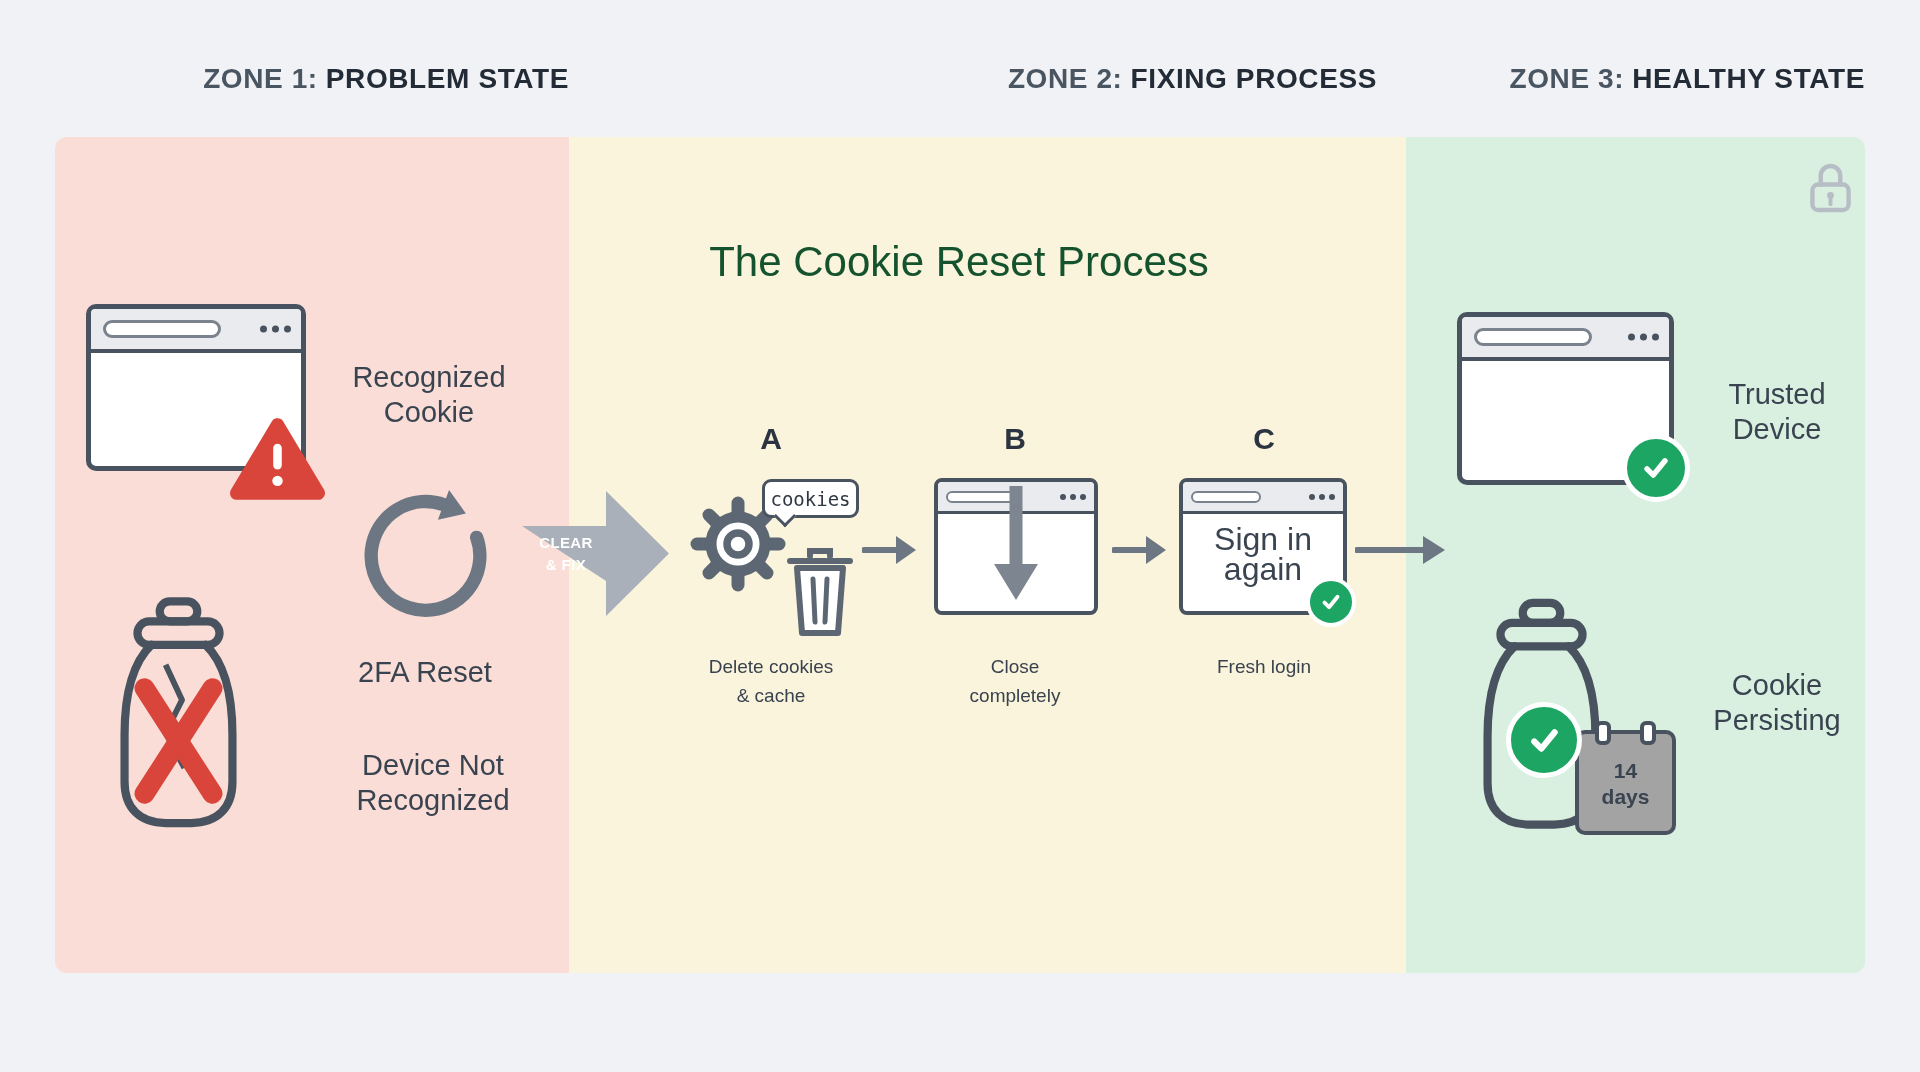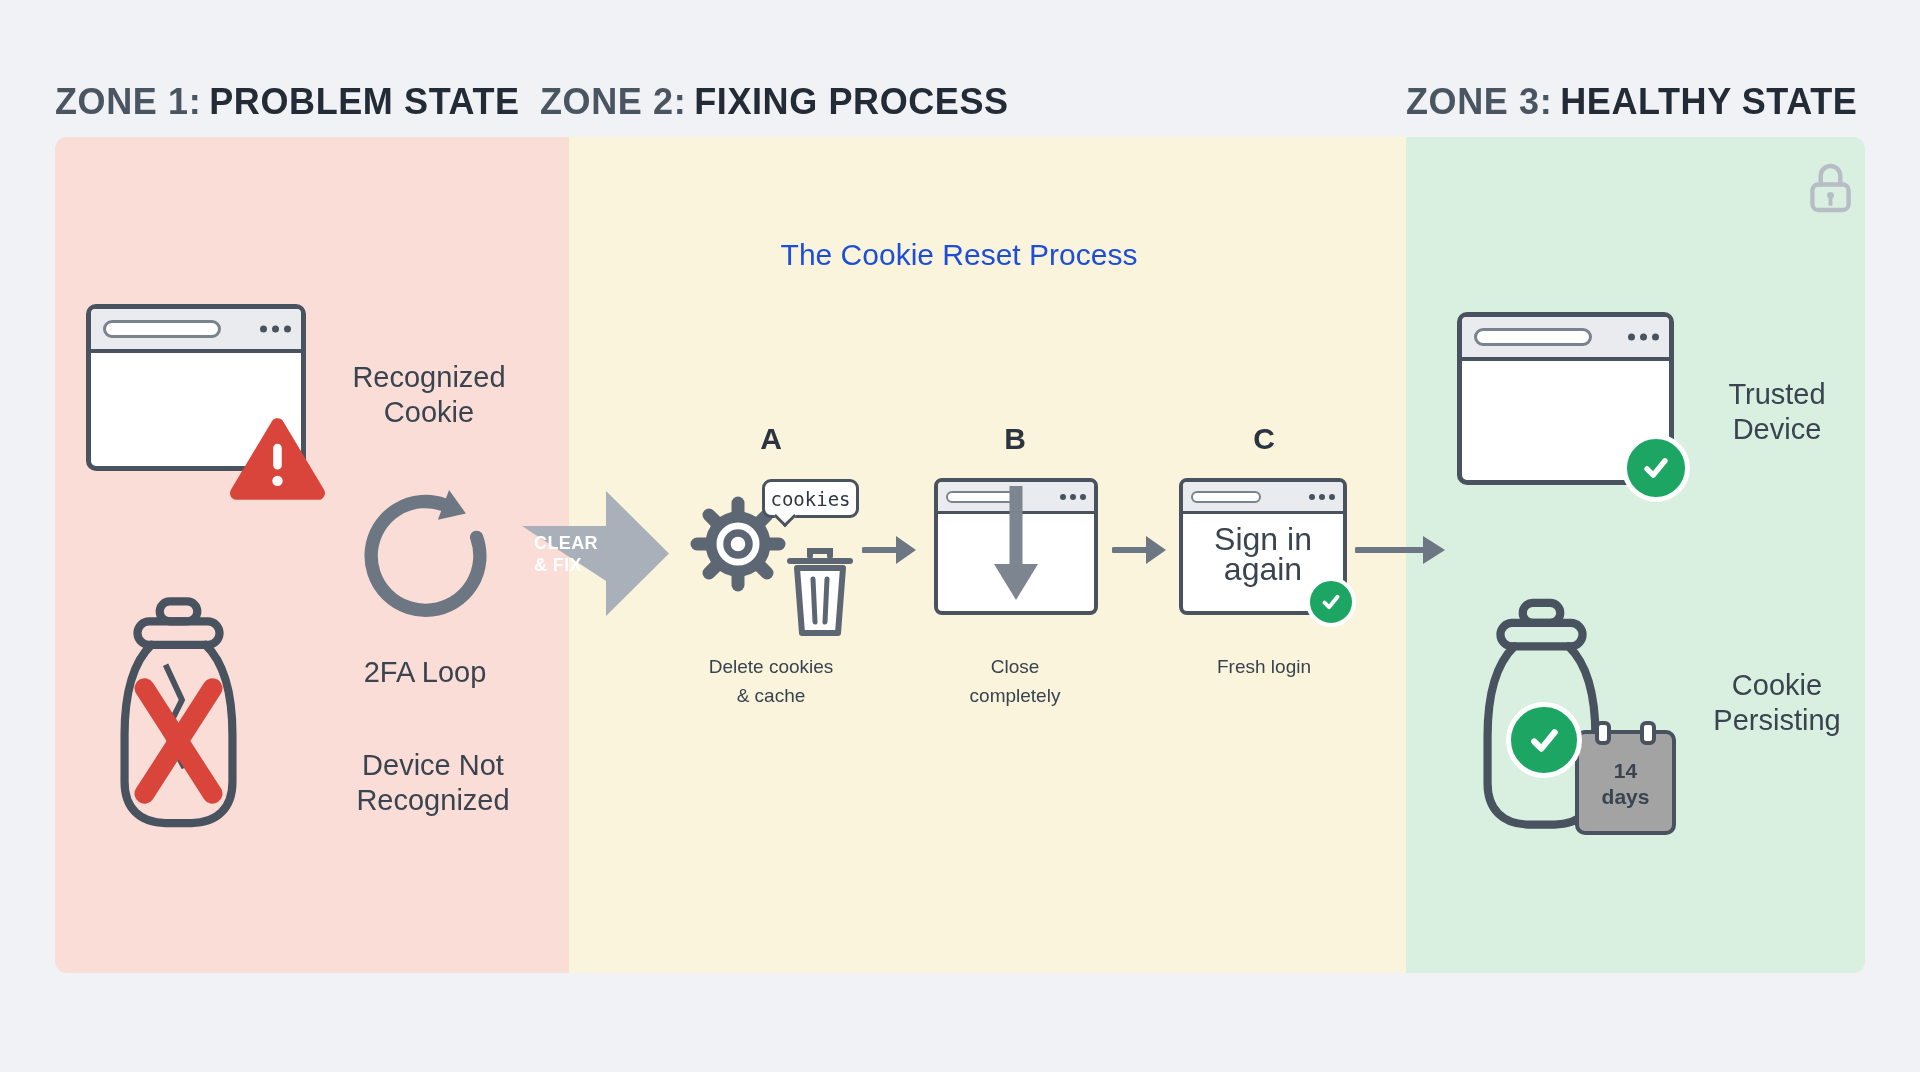--- a/index.html
+++ b/index.html
@@ -3,56 +3,56 @@
 <meta charset="utf-8">
 <style>
   :root{
     --page-bg:#f0f2f5; --zone1-bg:#f9ddd6; --zone2-bg:#fbf4dc; --zone3-bg:#d9efdf;
     --red:#d9453a; --green:#1da563; --dark:#49535f; --gray:#6d7683; --arrow-gray:#a9b0b9;
   }
   *{margin:0;padding:0;box-sizing:border-box}
   body{background:var(--page-bg,#f0f2f5);font-family:"Liberation Sans",sans-serif;}
   .stage{position:relative;width:1920px;height:1072px;background:var(--page-bg,#f0f2f5);overflow:hidden;margin:0 auto;}
 
-  .zone-header{position:absolute;top:81px;height:34px;text-align:left;font-size:36px;letter-spacing:.6px;white-space:nowrap;}
+  .zone-header{position:absolute;top:63px;height:34px;text-align:right;font-size:28px;letter-spacing:.6px;white-space:nowrap;}
   .zh-prefix{font-weight:600;color:#4a5562;margin-right:8px;}
   .zh-title{font-weight:800;color:#232c36;}
 
   .panel{position:absolute;left:55px;top:137px;width:1810px;height:836px;border-radius:12px;overflow:hidden;}
   .zone{position:absolute;top:0;height:100%;}
   .z1{background:var(--zone1-bg,#f9ddd6);}
   .z2{background:var(--zone2-bg,#fbf4dc);}
   .z3{background:var(--zone3-bg,#d9efdf);}
 
   .abs{position:absolute;}
   .preline{white-space:pre-line;}
   .lbl{position:absolute;font-size:29px;line-height:35px;color:#3a4450;text-align:center;font-weight:500;white-space:pre-line;}
   .cap{position:absolute;font-size:19px;line-height:29px;color:#39434f;text-align:center;white-space:pre-line;}
   .step-letter{position:absolute;font-size:30px;font-weight:700;color:#2b3440;text-align:center;}
-  .z2-title{position:absolute;font-size:30px;font-weight:500;color:#1d4ed8;text-align:center;}
+  .z2-title{position:absolute;font-size:42px;font-weight:500;color:#14532d;text-align:center;}
 
   .browser{position:absolute;background:#fff;border:5px solid var(--dark,#49535f);border-radius:10px;}
   .browser .bar{position:relative;height:44px;background:#e9ebee;border-bottom:4px solid var(--dark,#49535f);border-radius:4px 4px 0 0;}
   .browser .pill{position:absolute;left:12px;top:50%;transform:translateY(-50%);width:118px;height:18px;background:#fff;border:3px solid #7a828d;border-radius:9px;}
   .browser .dots{position:absolute;right:10px;top:50%;transform:translateY(-50%);display:flex;gap:5px;}
   .browser .dots i{width:7px;height:7px;border-radius:50%;background:var(--dark,#49535f);}
   .browser.sm{border-width:4px;border-radius:8px;}
   .browser.sm .bar{height:32px;border-bottom-width:3px;}
   .browser.sm .pill{width:70px;height:12px;border-width:2.5px;left:8px;}
   .browser.sm .dots{gap:4px;right:8px;}
   .browser.sm .dots i{width:6px;height:6px;}
   .signin{font-size:32px;line-height:30px;color:#3a4450;text-align:center;padding-top:10px;font-weight:500;}
 
   .check{position:absolute;background:var(--green,#1da563);border-radius:50%;display:flex;align-items:center;justify-content:center;}
   .check svg{width:62%;height:62%;}
 
   .bubble{position:absolute;background:#fff;border:3px solid var(--dark,#49535f);border-radius:9px;display:flex;align-items:center;justify-content:center;font-family:"DejaVu Sans Mono",monospace;font-size:19px;color:#2f3842;}
   .bubble::after{content:"";position:absolute;left:12px;bottom:-9px;width:13px;height:13px;background:#fff;border-left:3px solid var(--dark,#49535f);border-bottom:3px solid var(--dark,#49535f);transform:rotate(-45deg);}
 
-  .clearfix-label{position:absolute;display:flex;align-items:center;justify-content:center;text-align:left;color:#fff;font-weight:800;font-size:18px;line-height:22px;letter-spacing:.4px;white-space:pre-line;}
+  .clearfix-label{position:absolute;display:flex;align-items:center;justify-content:center;text-align:center;color:#fff;font-weight:800;font-size:15px;line-height:22px;letter-spacing:.4px;white-space:pre-line;}
 
   .calendar{position:absolute;background:#a3a3a3;border:4px solid var(--dark,#49535f);border-radius:10px;}
   .cal-ring{position:absolute;top:-13px;width:16px;height:24px;border:4px solid var(--dark,#49535f);border-radius:6px;background:#fdfdfd;}
   .cal-text{font-size:21px;line-height:26px;color:#3a4450;text-align:center;padding-top:24px;font-weight:600;white-space:pre-line;}
 </style>
 </head>
 <body>
 
 <div class="stage">
 
@@ -87,21 +87,21 @@
     <rect x="45.5" y="30" width="9" height="27" rx="4.5" fill="#fff"></rect>
     <circle cx="50" cy="69" r="5.5" fill="#fff"></circle>
   </svg>
   <div class="lbl" style="left:329px;top:360px;width:200px;">Recognized
 Cookie</div>
 
   <svg class="abs" style="left:353px;top:481px;width:145px;height:145px;" viewBox="0 0 120 120">
     <path d="M102.3 46.6 A45 45 0 1 1 75.4 19.7" fill="none" stroke="#6d7683" stroke-width="11" stroke-linecap="round"></path>
     <polygon points="93.4,26.8 70.3,32 79.5,7.4" fill="#6d7683"></polygon>
   </svg>
-  <div class="lbl" style="left:325px;top:655px;width:200px;">2FA Loop</div>
+  <div class="lbl" style="left:325px;top:655px;width:200px;">2FA Reset</div>
 
   <svg class="abs" style="left:114px;top:596px;width:129px;height:236px;" viewBox="0 0 110 200">
     <rect x="39" y="4" width="32" height="17" rx="8.5" fill="none" stroke="#49535f" stroke-width="7"></rect>
     <rect x="20" y="21" width="70" height="20" rx="10" fill="none" stroke="#49535f" stroke-width="7"></rect>
     <path d="M32 41 C14 58 9 88 9 118 L9 158 C9 180 22 193 44 193 L66 193 C88 193 101 180 101 158 L101 118 C101 88 96 58 78 41" fill="none" stroke="#49535f" stroke-width="7" stroke-linejoin="round" stroke-linecap="round"></path>
     <path d="M44 58 L58 88 L44 116 L60 146" fill="none" stroke="#49535f" stroke-width="5" stroke-linejoin="round"></path>
     <line x1="26" y1="78" x2="84" y2="168" stroke="#d9453a" stroke-width="17" stroke-linecap="round"></line>
     <line x1="84" y1="78" x2="26" y2="168" stroke="#d9453a" stroke-width="17" stroke-linecap="round"></line>
   </svg>
   <div class="lbl" style="left:308px;top:748px;width:250px;">Device Not

